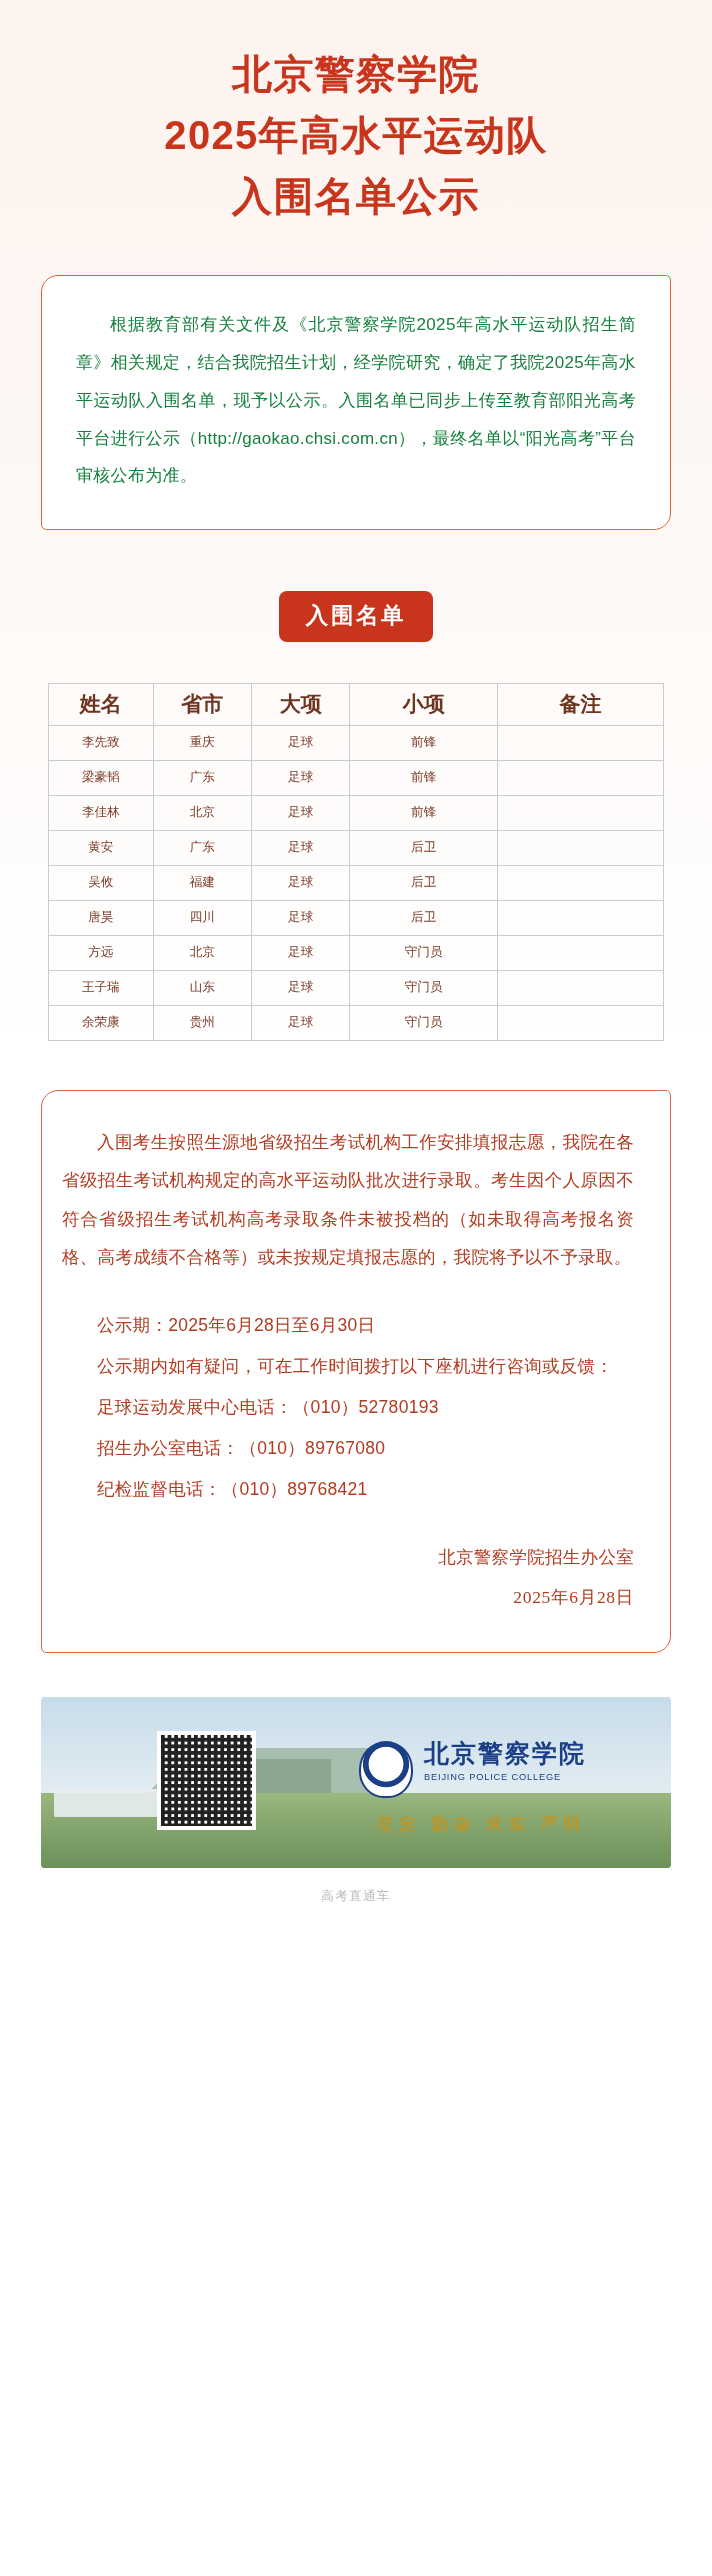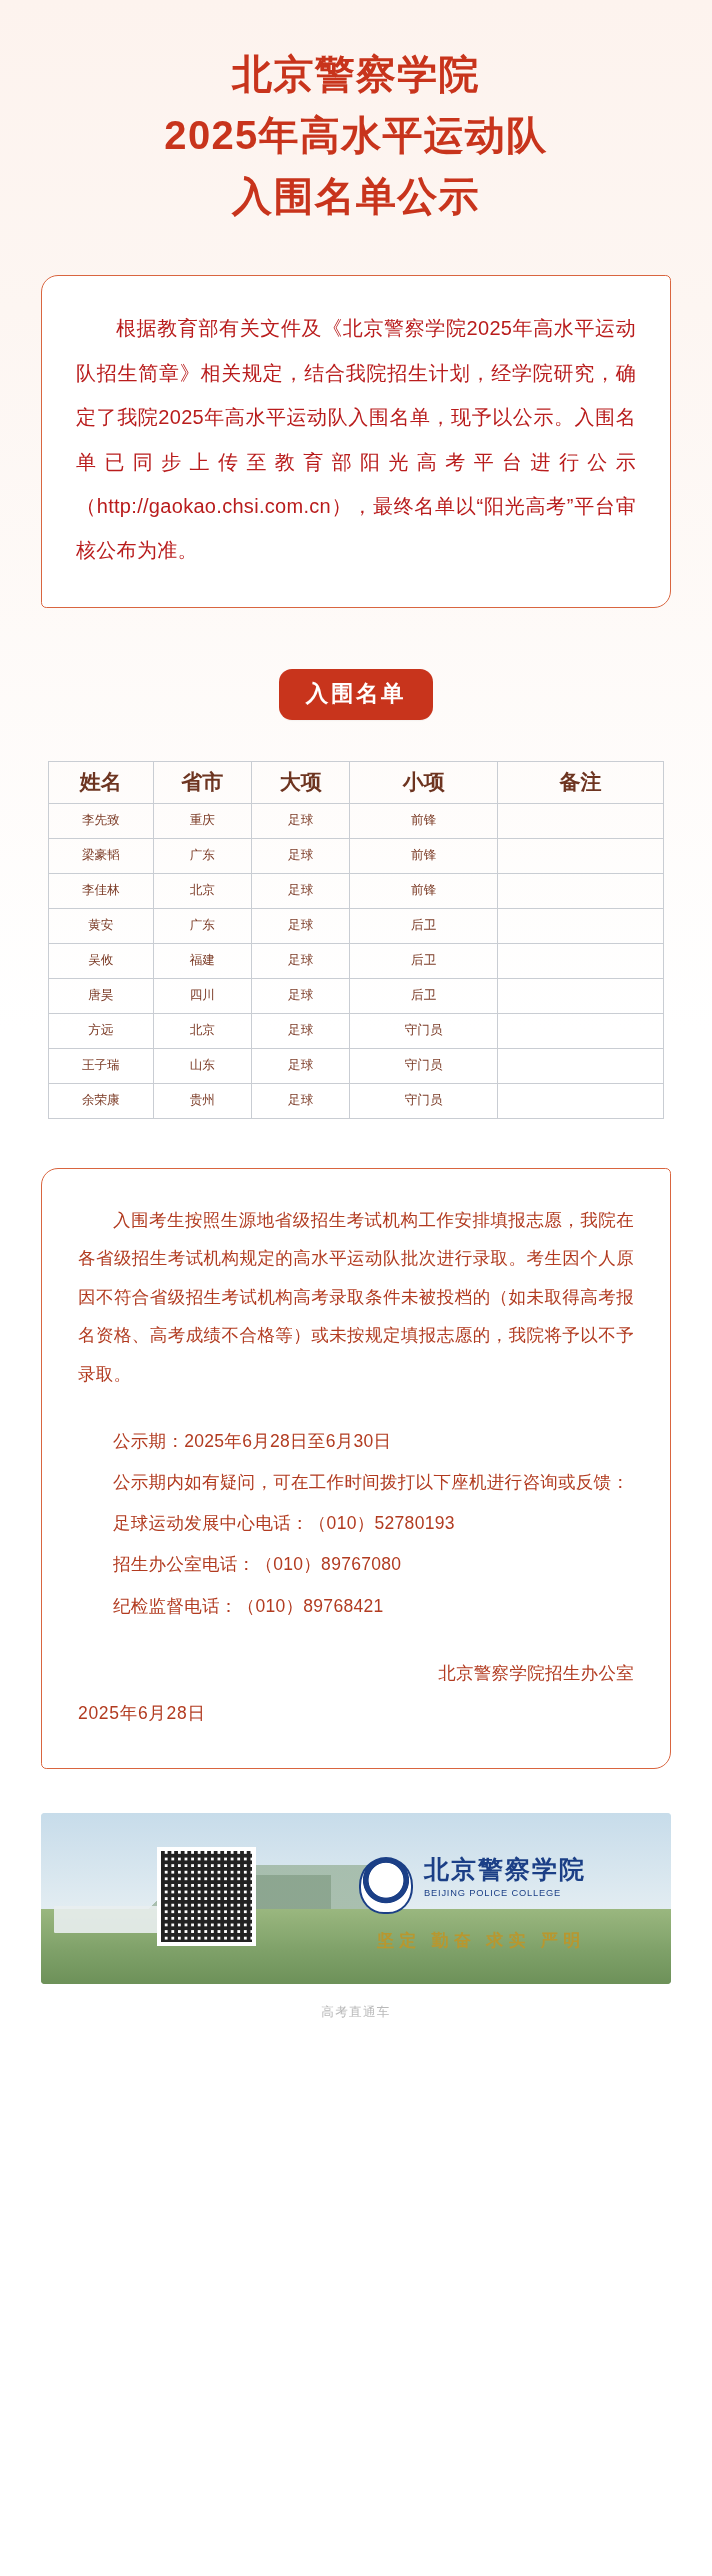--- a/index.html
+++ b/index.html
@@ -42,42 +42,42 @@
   }
   .intro-card {
     border: 1px solid #d9653f;
     border-radius: 17px 5.3px 17px 5.3px;
     background: #ffffff;
     padding: 30px 34px 34px 34px;
     position: relative;
   }
   .intro-card p {
     margin: 0;
-    font-size: 20px;
+    font-size: 17px;
     line-height: 2.22;
-    color: #b91c1c;
+    color: #15803d;
     text-align: justify;
     text-justify: inter-ideograph;
     text-indent: 2em;
     letter-spacing: 0.3px;
   }
   
   .badge-wrap {
     text-align: center;
     margin-top: 61px;
   }
   .badge {
     display: inline-block;
     background: #c8341c;
     color: #ffffff;
     font-size: 22.5px;
     font-weight: bold;
     letter-spacing: 2.6px;
     padding: 9.3px 26.5px 10.6px 26.5px;
-    border-radius: 13px;
+    border-radius: 8px;
     box-shadow: 0 1.3px 0 rgba(0,0,0,0.03);
   }
   
   .table-wrap {
     margin: 41px 48px 0 48px;
   }
   table.list {
     width: 100%;
     border-collapse: collapse;
     table-layout: fixed;
@@ -108,21 +108,21 @@
   col.c-note { width: 27%; }
 
   
   .notes-wrap {
     margin: 49px 41px 0 41px;
   }
   .notes-card {
     border: 1px solid #d9653f;
     border-radius: 17px 5.3px 17px 5.3px;
     background: #ffffff;
-    padding: 32px 36px 36px 36px;
+    padding: 32px 36px 36px 20px;
   }
   .notes-card p {
     margin: 0;
     font-size: 17.5px;
     line-height: 2.2;
     color: #b23b20;
     text-align: justify;
     text-justify: inter-ideograph;
     text-indent: 2em;
     letter-spacing: 0.3px;
@@ -136,24 +136,24 @@
   .notes-card p.phone {
     text-indent: 2em;
     margin-top: 2.6px;
   }
   .notes-card p.sign {
     text-align: right;
     text-indent: 0;
     margin-top: 29px;
   }
   .notes-card p.date {
-    text-align: left;
+    text-align: right;
     text-indent: 0;
     margin-top: 1.3px;
-    font-family: Liberation Sans, sans-serif;
+    font-family: Liberation Serif, serif;
     letter-spacing: 0.7px;
   }
 
   
   .banner {
     margin: 44px 41px 0 41px;
     height: 171px;
     border-radius: 4px;
     position: relative;
     overflow: hidden;

